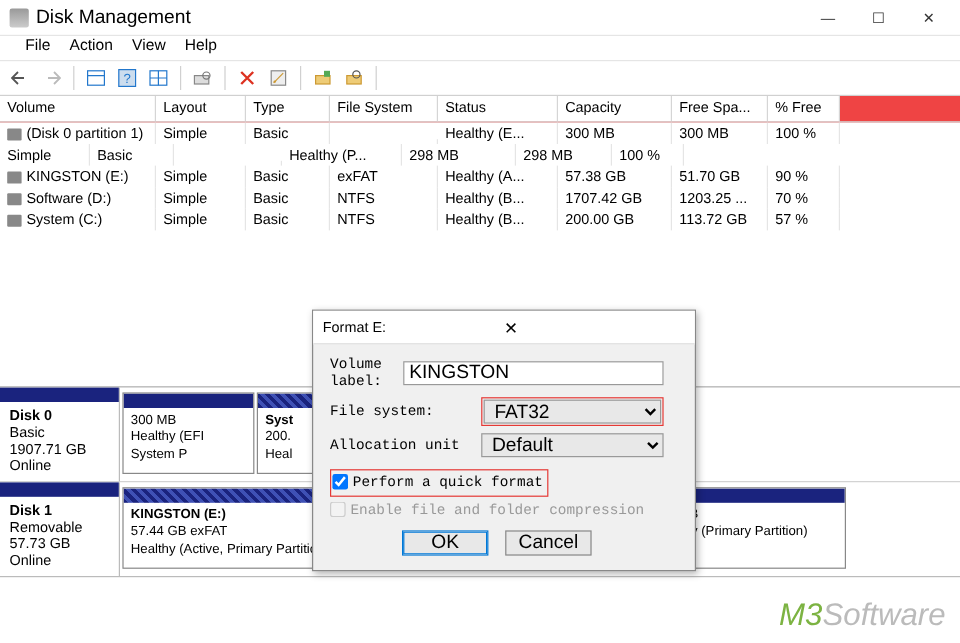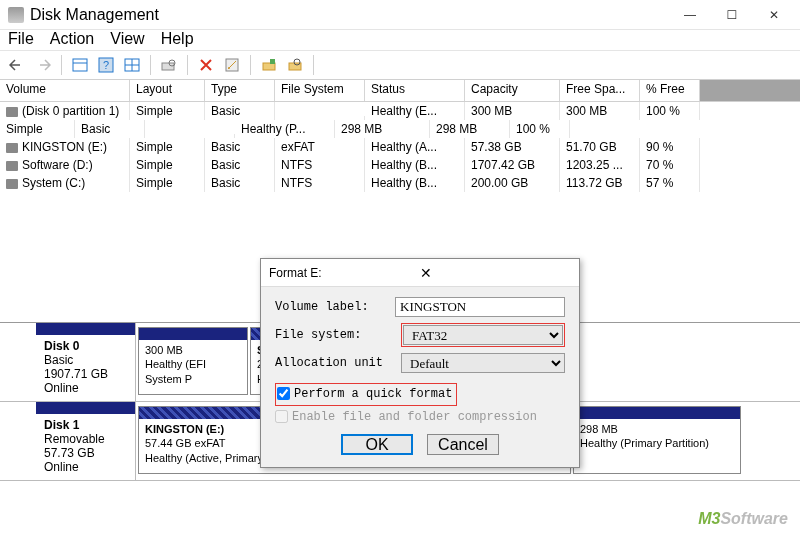--- a/index.html
+++ b/index.html
@@ -2,61 +2,61 @@
 <html><head>
 <meta charset="utf-8">
 <style>
 * { box-sizing: border-box; margin: 0; padding: 0; }
 body { font-family: "Segoe UI", Tahoma, sans-serif; font-size: 12px; background: #fff; width: 800px; height: 536px; overflow: hidden; position: relative; }
 .titlebar { height: 30px; display: flex; align-items: center; padding: 0 8px; border-bottom: 1px solid #e5e5e5; }
 .titlebar .appicon { width: 16px; height: 16px; margin-right: 6px; background: linear-gradient(#999,#ccc); border-radius: 2px; display:inline-block;}
 .titlebar .title { flex: 1; font-size: 16px; }
 .winbtns { display: flex; gap: 14px; margin-right: 4px;}
 .winbtn { width: 28px; height: 20px; display: flex; align-items: center; justify-content: center; color:#333;}
-.menubar { height: 20px; display: flex; gap: 16px; padding: 0 8px; font-size: 16px; }
+.menubar { height: 20px; display: flex; gap: 16px; padding: 0 8px; font-size: 13px; margin-left: 13px; }
 .menubar span { cursor: default; }
 .toolbar { height: 30px; display: flex; align-items: center; gap: 4px; padding: 2px 6px; border-top: 1px solid #e5e5e5; border-bottom: 1px solid #d0d0d0; }
 .tb { width: 22px; height: 22px; display: flex; align-items: center; justify-content: center; border: 1px solid transparent; }
 .tb svg { width:16px; height:16px; }
 .tsep { width:1px; height:20px; background:#d0d0d0; margin:0 3px;}
-.listhdr { display: flex; background: #a3a3a3; border-bottom: 1px solid #d0d0d0; height: 22px; }
+.listhdr { display: flex; background: #ef4444; border-bottom: 1px solid #d0d0d0; height: 22px; }
 .listhdr .col, .row .col { border-right: 1px solid #e5e5e5; padding: 2px 6px; overflow:hidden; white-space:nowrap; text-overflow: ellipsis;}
 .listhdr .col { background:#fff; border-right:1px solid #d5d5d5;}
 .volume-list { height: 120px; overflow: hidden; }
 .row { display: flex; height: 18px; align-items: flex-end; }
 .c0{width:130px}.c1{width:75px}.c2{width:70px}.c3{width:90px}.c4{width:100px}.c5{width:95px}.c6{width:80px}.c7{width:60px;border-right:none}
 .vol-icon { display:inline-block; width:12px; height:10px; background:#888; margin-right:4px; border-radius:1px; vertical-align:middle;}
 .disk-area { border-top: 1px solid #999; margin-top: 100px;}
-.diskrow { display:flex; border-bottom:1px solid #bbb;padding-left:36px;}
+.diskrow { display:flex; border-bottom:1px solid #bbb;}
 .diskinfo { width:100px; padding:6px 8px; border-right:1px solid #bbb; background:#fff;}
 .diskinfo .db { height:12px; background:#1a237e; margin:-6px -8px 4px -8px;}
 .diskinfo b{font-weight:bold;}
 .parts { flex:1; display:flex; padding:4px 2px 6px 2px; gap:2px; background:#fff;}
 .part { border:1px solid #888; padding:0; min-width:60px; position:relative; background:#fff; overflow:hidden;}
 .part .pbar{height:12px; background:#1a237e;}
 .part.hatched .pbar{background:repeating-linear-gradient(45deg,#1a237e,#1a237e 3px,#3f51b5 3px,#3f51b5 6px);}
 .part .pbody{padding:3px 6px; font-size:11px; line-height:1.3;}
 .dialog { position:absolute; left:260px; top:258px; width:320px; background:#f0f0f0; border:1px solid #888; box-shadow:2px 2px 6px rgba(0,0,0,.3);}
 .dlg-title{height:28px; background:#fff; display:flex; align-items:center; padding:0 8px; border-bottom:1px solid #ddd;}
 .dlg-title span{flex:1;}
 .dlg-close{font-size:14px; cursor:default;}
-.dlg-body{padding:10px 14px 12px 14px; font-family:"Courier New",monospace; font-size:12px;}
+.dlg-body{padding:10px 26px 12px 14px; font-family:"Courier New",monospace; font-size:12px;}
 .fld{display:flex; align-items:center; margin-bottom:6px;}
 .fld label{width:126px;}
-.fld input[type=text], .fld select{flex:1; height:20px; border:1px solid #999; padding:0 4px; font-family:Liberation Serif, serif; font-size:13px; background:#fff;}
+.fld input[type=text], .fld select{flex:1; height:20px; border:1px solid #999; padding:0 4px; font-family:Liberation Sans, sans-serif; font-size:16px; background:#fff;}
 .fld select{background:#e8e8e8;}
 .redbox{border:1px solid #e53935 !important; padding:1px;}
 .redwrap{border:1px solid #e53935; display:inline-block; padding:1px 4px 2px 1px; margin:4px 0 2px 0;}
 .chk{display:flex; align-items:flex-start; gap:4px; margin:2px 0; font-family:"Courier New",monospace;}
 .chk input{width:13px;height:13px;}
 .chk.dis{color:#999;}
 .dlg-btns{display:flex; justify-content:center; gap:14px; margin-top:10px;}
 .dlg-btns button{width:72px; height:21px; border:1px solid #888; background:#e8e8e8; font-size:16px;}
 .dlg-btns button.primary{border:1px solid #0078d7; box-shadow: inset 0 0 0 1px #0078d7;}
-.watermark{position:absolute; right:12px; bottom:8px; font-size:16px; font-weight:bold; font-style:italic; color:#bbb;}
+.watermark{position:absolute; right:12px; bottom:8px; font-size:26px; font-weight:normal; font-style:italic; color:#bbb;}
 .watermark .m3{color:#7cb342;}
 </style>
 </head>
 <body>
 
 <div class="titlebar">
   <span class="appicon"></span>
   <span class="title">Disk Management</span>
   <div class="winbtns">
     <div class="winbtn">—</div>

